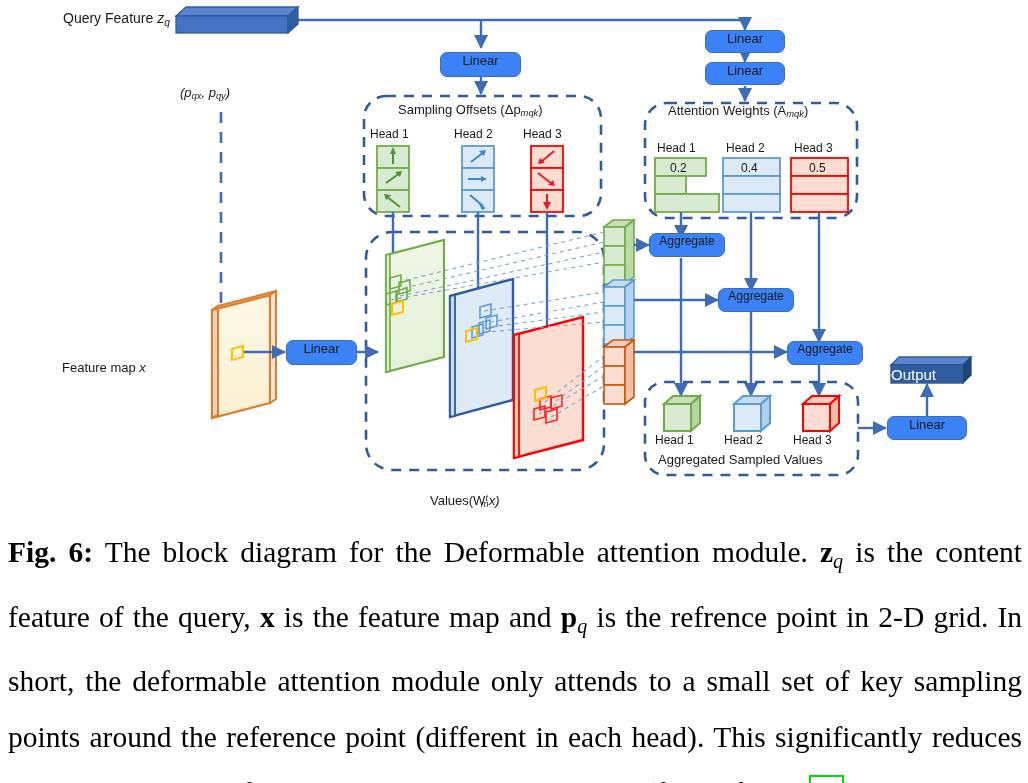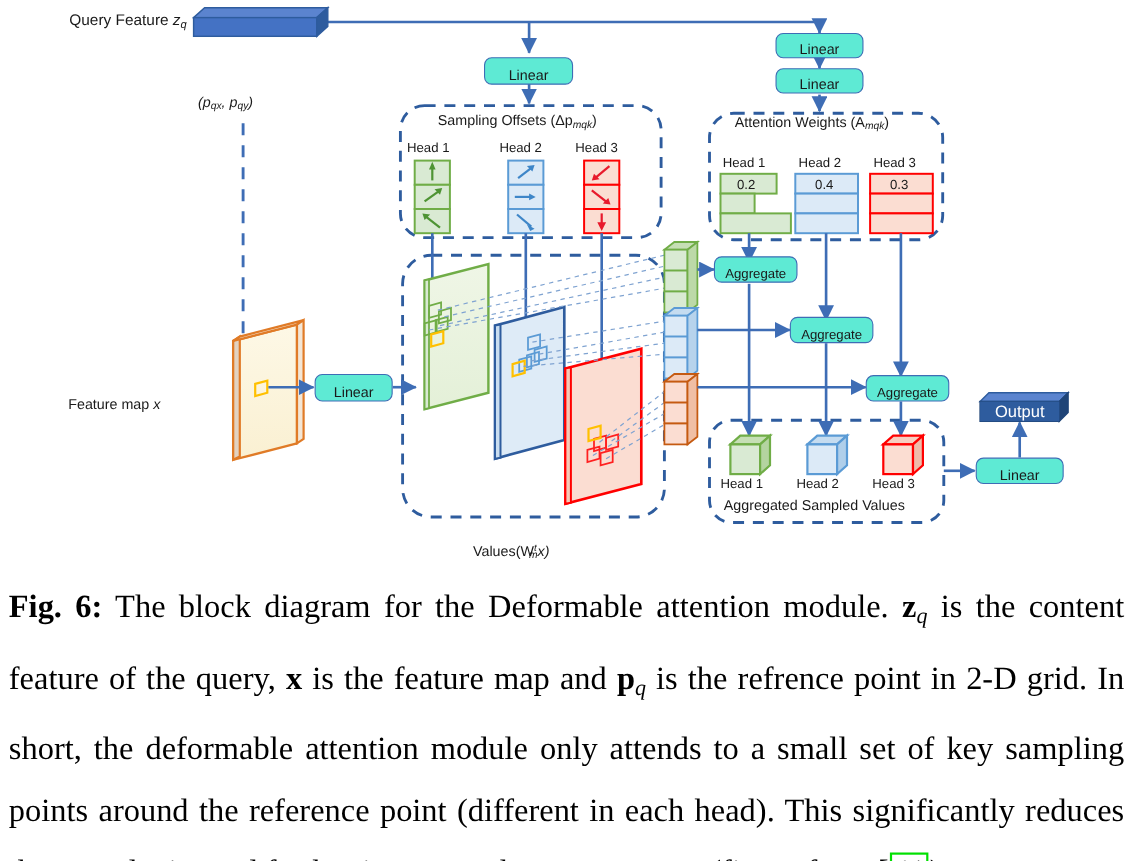--- a/index.html
+++ b/index.html
@@ -66,37 +66,36 @@
     border: 2.5px solid #00e000;
     padding: 0 1px;
     margin: 0 1px;
   }
   
   .rbox {
     position: absolute;
     box-sizing: border-box;
     border: 1.8px solid #3E6DB5;
     border-radius: 7px;
-    background: #5eead4;
+    background: #3b82f6;
     color: #1a1a1a;
     font-size: 13px;
     display: flex;
-    align-items: flex-end;
+    align-items: flex-start;
     justify-content: center;
     font-family: "Liberation Sans", sans-serif;
   }
   .outputbox {
     position: absolute;
     box-sizing: border-box;
     background: #2E5C9E;
     color: #ffffff;
     font-size: 15px;
     display: flex;
     align-items: center;
-    justify-content: center;
     font-family: "Liberation Sans", sans-serif;
   }
 </style>
 </head>
 <body>
 
 <div id="figure-root">
 
   <div id="diagram-area">
 
@@ -395,21 +394,21 @@
 
     <div class="lbl lbl-md" style="left:668px; top:104px;">
       <span>Attention Weights (A</span><span class="ital sub">mqk</span><span>)</span>
     </div>
     <div class="lbl lbl-sm" style="left:657px; top:142px;">Head 1</div>
     <div class="lbl lbl-sm" style="left:726px; top:142px;">Head 2</div>
     <div class="lbl lbl-sm" style="left:794px; top:142px;">Head 3</div>
 
     <div class="lbl lbl-sm" style="left:670px; top:162px;">0.2</div>
     <div class="lbl lbl-sm" style="left:741px; top:162px;">0.4</div>
-    <div class="lbl lbl-sm" style="left:809px; top:162px;">0.3</div>
+    <div class="lbl lbl-sm" style="left:809px; top:162px;">0.5</div>
 
     <div class="lbl lbl-md" style="left:430px; top:446px;">
       <span>Values(W</span><span class="ital" style="position:relative; display:inline-block;margin-top:48px;"><span class="sup">t</span><span class="sub" style="margin-left:-7px;">m</span></span><span class="ital">x)</span>
     </div>
 
     <div class="rbox" style="left:649px; top:233px; width:76px; height:24px; font-size:12px;">
       <span>Aggregate</span>
     </div>
     <div class="rbox" style="left:718px; top:288px; width:76px; height:24px; font-size:12px;">
       <span>Aggregate</span>

